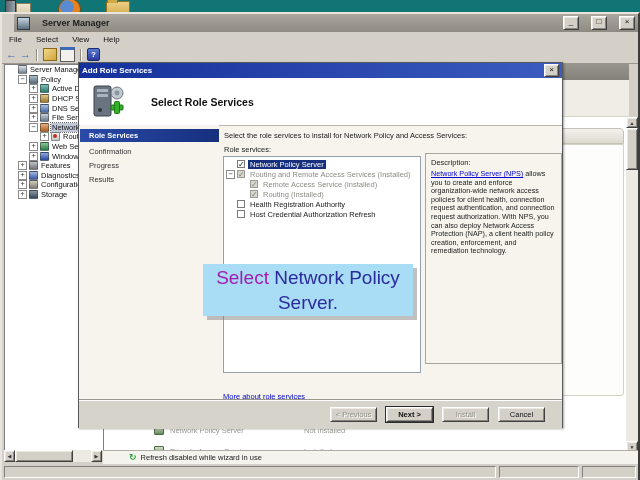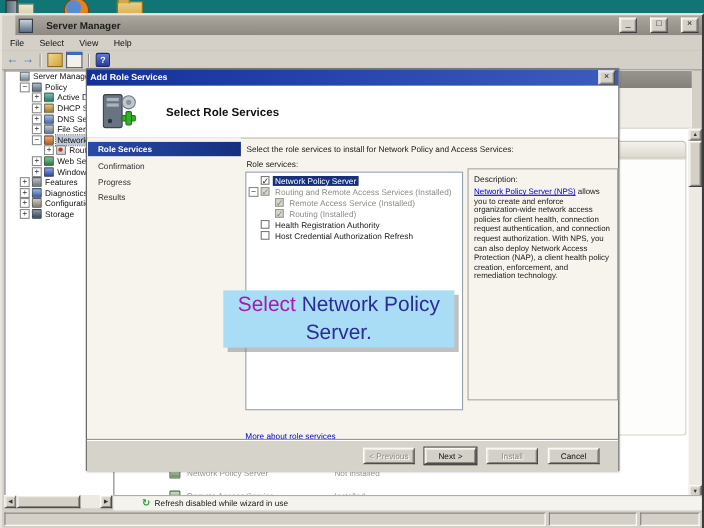--- a/index.html
+++ b/index.html
@@ -123,21 +123,21 @@
   .desc-head{font-size:7.5px;color:#1a1a1a;margin-bottom:3px;}
   .desc-body{font-size:7.2px;line-height:8.6px;color:#1a1a1a;}
   .link{color:#0000cc;text-decoration:underline;margin-top:14px;}
   .more-link{left:144px;top:315px;font-size:7.5px;}
   .wiz-footer{left:0;top:336px;right:0;height:30px;background:#d6d3ca;
               border-top:1px solid #9a978c;box-shadow:inset 0 1px 0 #fff;
               display:flex;align-items:center;justify-content:flex-end;gap:9px;padding-right:17px;box-sizing:border-box;}
   .wbtn{width:47px;height:15px;font-size:7.5px;color:#111;padding:0;
         font-family:"Liberation Sans","DejaVu Sans",sans-serif;}
   .wbtn.disabled{color:#8d8d85;text-shadow:1px 1px 0 #fff;}
-  .wbtn.default{box-shadow:0 0 0 1px #2c2c2c,inset 1px 1px 0 #ece9e2,inset -1px -1px 0 #87857e;}
+  .wbtn.default{box-shadow:0 0 0 1px #2c2c2c,inset 1px 1px 0 #ece9e2,inset -1px -1px 0 #87857e;font-weight:bold;}
   
   .annotation{left:124px;top:201px;width:210px;height:52px;background:#a9dcf5;
               box-shadow:4px 4px 0 rgba(130,130,130,.5);z-index:30;
               display:flex;align-items:center;justify-content:center;text-align:center;
               font-size:19px;line-height:25px;}
   .ann-hl{color:#a21caf;}
   .ann-main{color:#2b2b9c;}
   
   .hdr-icon{position:absolute;left:12px;top:6px;width:36px;height:36px;}
 </style>

